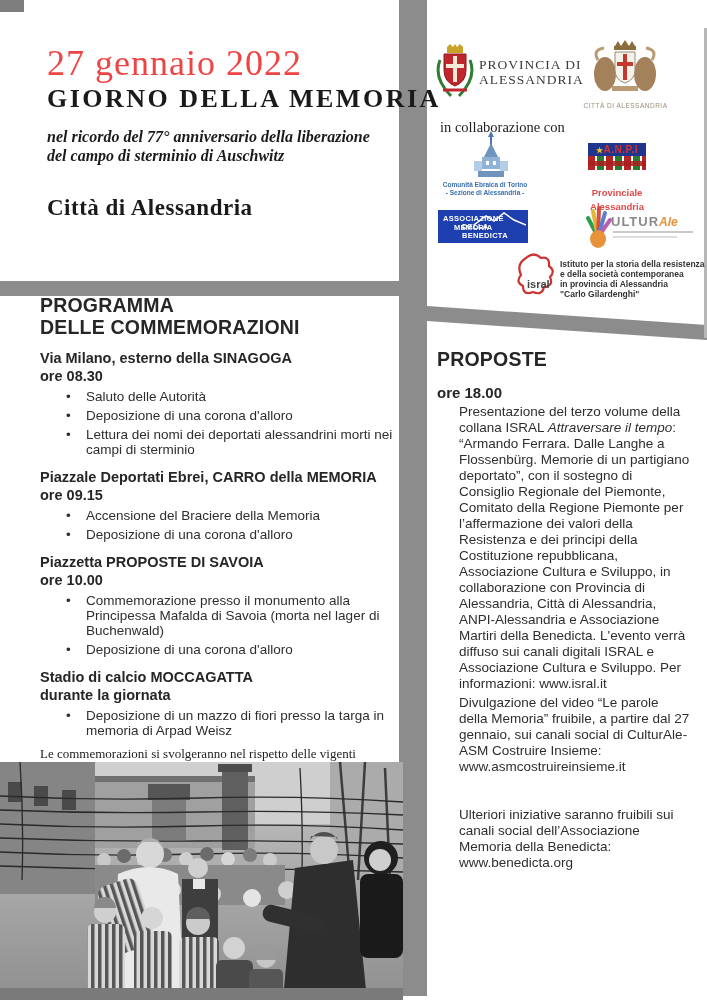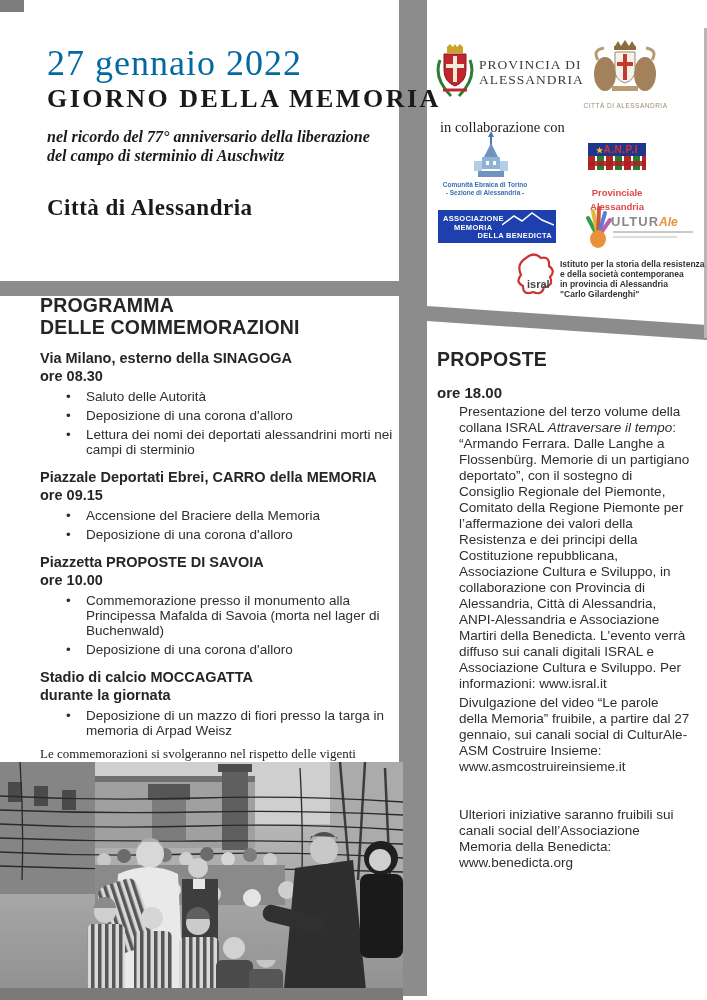--- a/index.html
+++ b/index.html
@@ -9,21 +9,21 @@
 
   
   .corner-block{left:0;top:0;width:24px;height:12px;background:#7d7d7d;}
   .vbar{left:399px;top:0;width:28px;height:996px;background:#8c8c8c;}
   .hbar-left{left:0;top:281px;width:413px;height:15px;background:#8c8c8c;}
   .band-svg{left:399px;top:281px;}
   .edge-strip{left:704px;top:28px;width:3px;height:310px;background:#b7b7b7;}
 
   
   .serif{font-family:"Liberation Serif",serif;}
-  .date-title{left:47px;top:42px;font-size:36px;color:#0369a1;letter-spacing:1px;}
+  .date-title{left:47px;top:42px;font-size:36px;color:#ef4444;letter-spacing:1px;}
   .main-title{left:47px;top:84px;font-size:26px;font-weight:bold;color:#1a1a1a;letter-spacing:2.5px;}
   .tagline{left:47px;top:127px;font-size:16px;font-weight:bold;font-style:italic;color:#1a1a1a;line-height:19px;}
   .city{left:47px;top:195px;font-size:23px;font-weight:bold;color:#1a1a1a;letter-spacing:.5px;}
 
   
   .prov-text{left:479px;top:57px;font-family:"Liberation Serif",serif;font-size:13.5px;color:#3a3a3a;
              letter-spacing:1px;line-height:15px;}
   .citta-caption{left:578px;top:102px;width:95px;text-align:center;font-size:6.5px;color:#9b8b76;letter-spacing:.5px;}
   .collab{left:440px;top:119px;width:230px;text-align:left;font-family:"Liberation Serif",serif;
           font-size:14.5px;color:#222;}
@@ -31,21 +31,21 @@
                     color:#3a6fae;line-height:8px;}
   .anpi-bar{left:588px;top:143px;width:58px;height:18px;background:#20368c;color:#d93030;
             font-size:10px;font-weight:bold;text-align:center;line-height:13px;letter-spacing:.5px;}
   .anpi-bar .star{color:#e8c52a;font-size:8px;}
   .anpi-ribbon{left:588px;top:156px;width:58px;height:14px;
      background:
        linear-gradient(0deg, transparent 0 4px, rgba(170,30,30,.85) 4px 9px, transparent 9px 14px),
        repeating-linear-gradient(90deg,#b52525 0 7px,#fff 7px 9px,#2a7a32 9px 16px,#fff 16px 18px);}
   .anpi-caption{left:580px;top:186px;width:74px;text-align:center;font-size:9.5px;font-weight:bold;
                 color:#e04848;line-height:14px;}
-  .benedicta{left:438px;top:210px;width:118px;height:33px;background:#1e3fae;color:#fff;
+  .benedicta{left:438px;top:210px;width:90px;height:33px;background:#1e3fae;color:#fff;
              font-size:7.5px;font-weight:bold;letter-spacing:.3px;}
   .benedicta .l1{position:absolute;left:5px;top:4px;}
   .benedicta .l2{position:absolute;left:16px;top:13px;}
   .benedicta .l3{position:absolute;right:4px;bottom:3px;margin-left:24px;}
   .cult-brand{left:611px;top:214px;font-size:13px;color:#8a8a8a;letter-spacing:1px;font-weight:bold;}
   .cult-brand .ale{color:#e8923a;font-style:italic;font-size:12px;letter-spacing:0;}
   .cult-sub{left:613px;top:231px;width:80px;height:2px;background:#c9c9c9;}
   .cult-sub2{left:613px;top:236px;width:64px;height:2px;background:#dcdcdc;}
   .isral-text{left:560px;top:259px;font-size:8.5px;font-weight:bold;color:#333;line-height:10px;}
 

